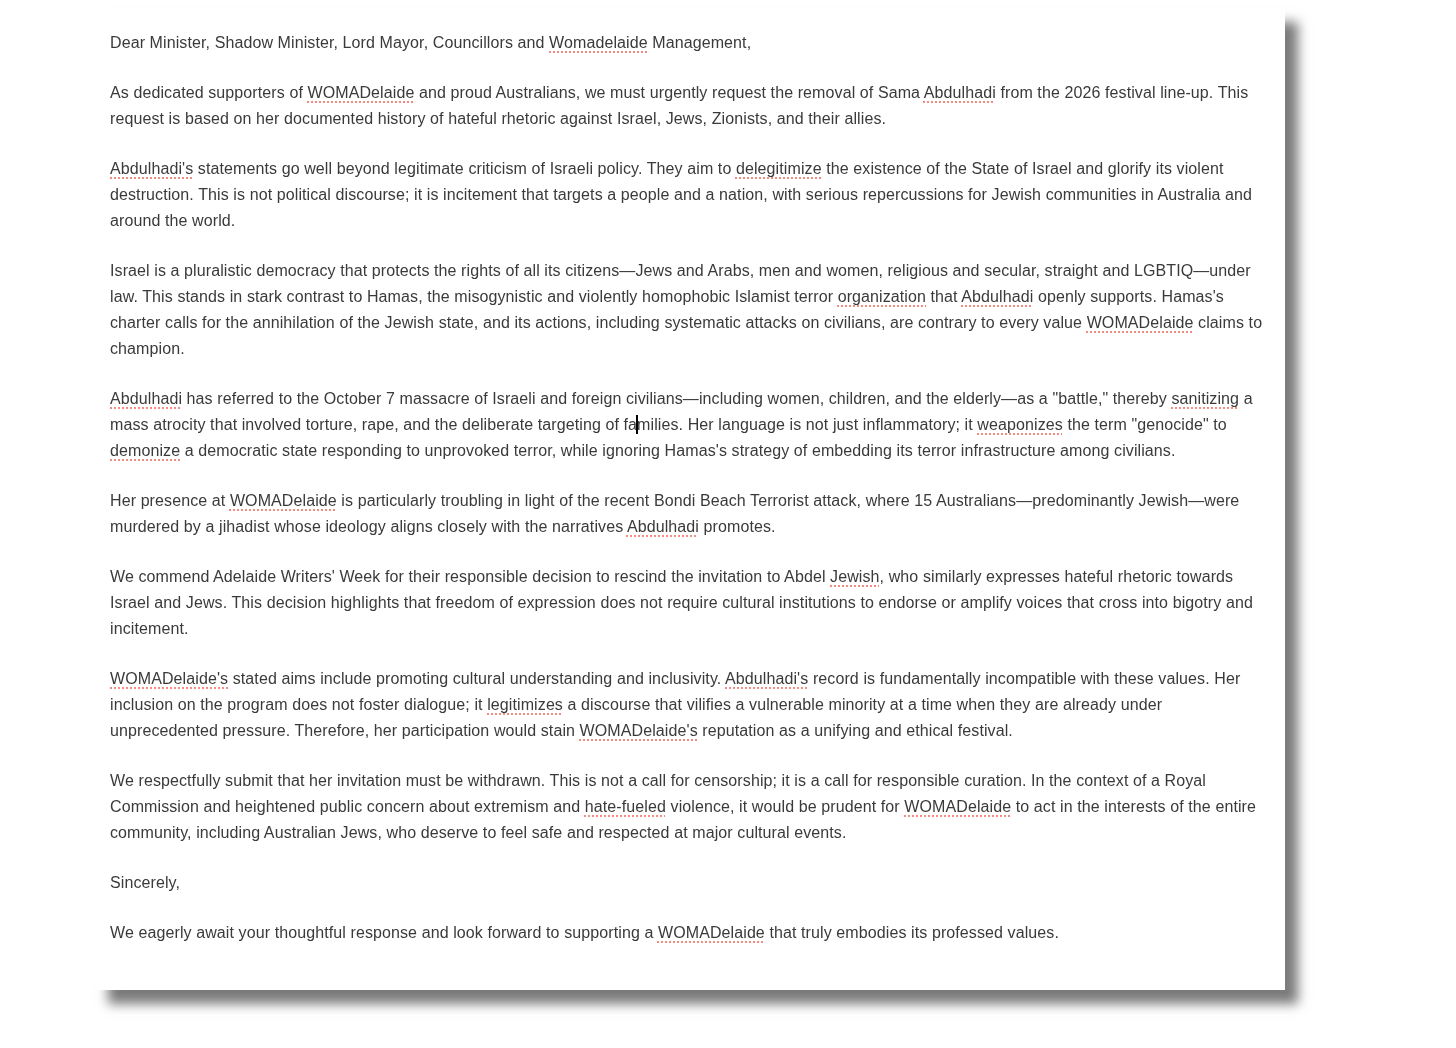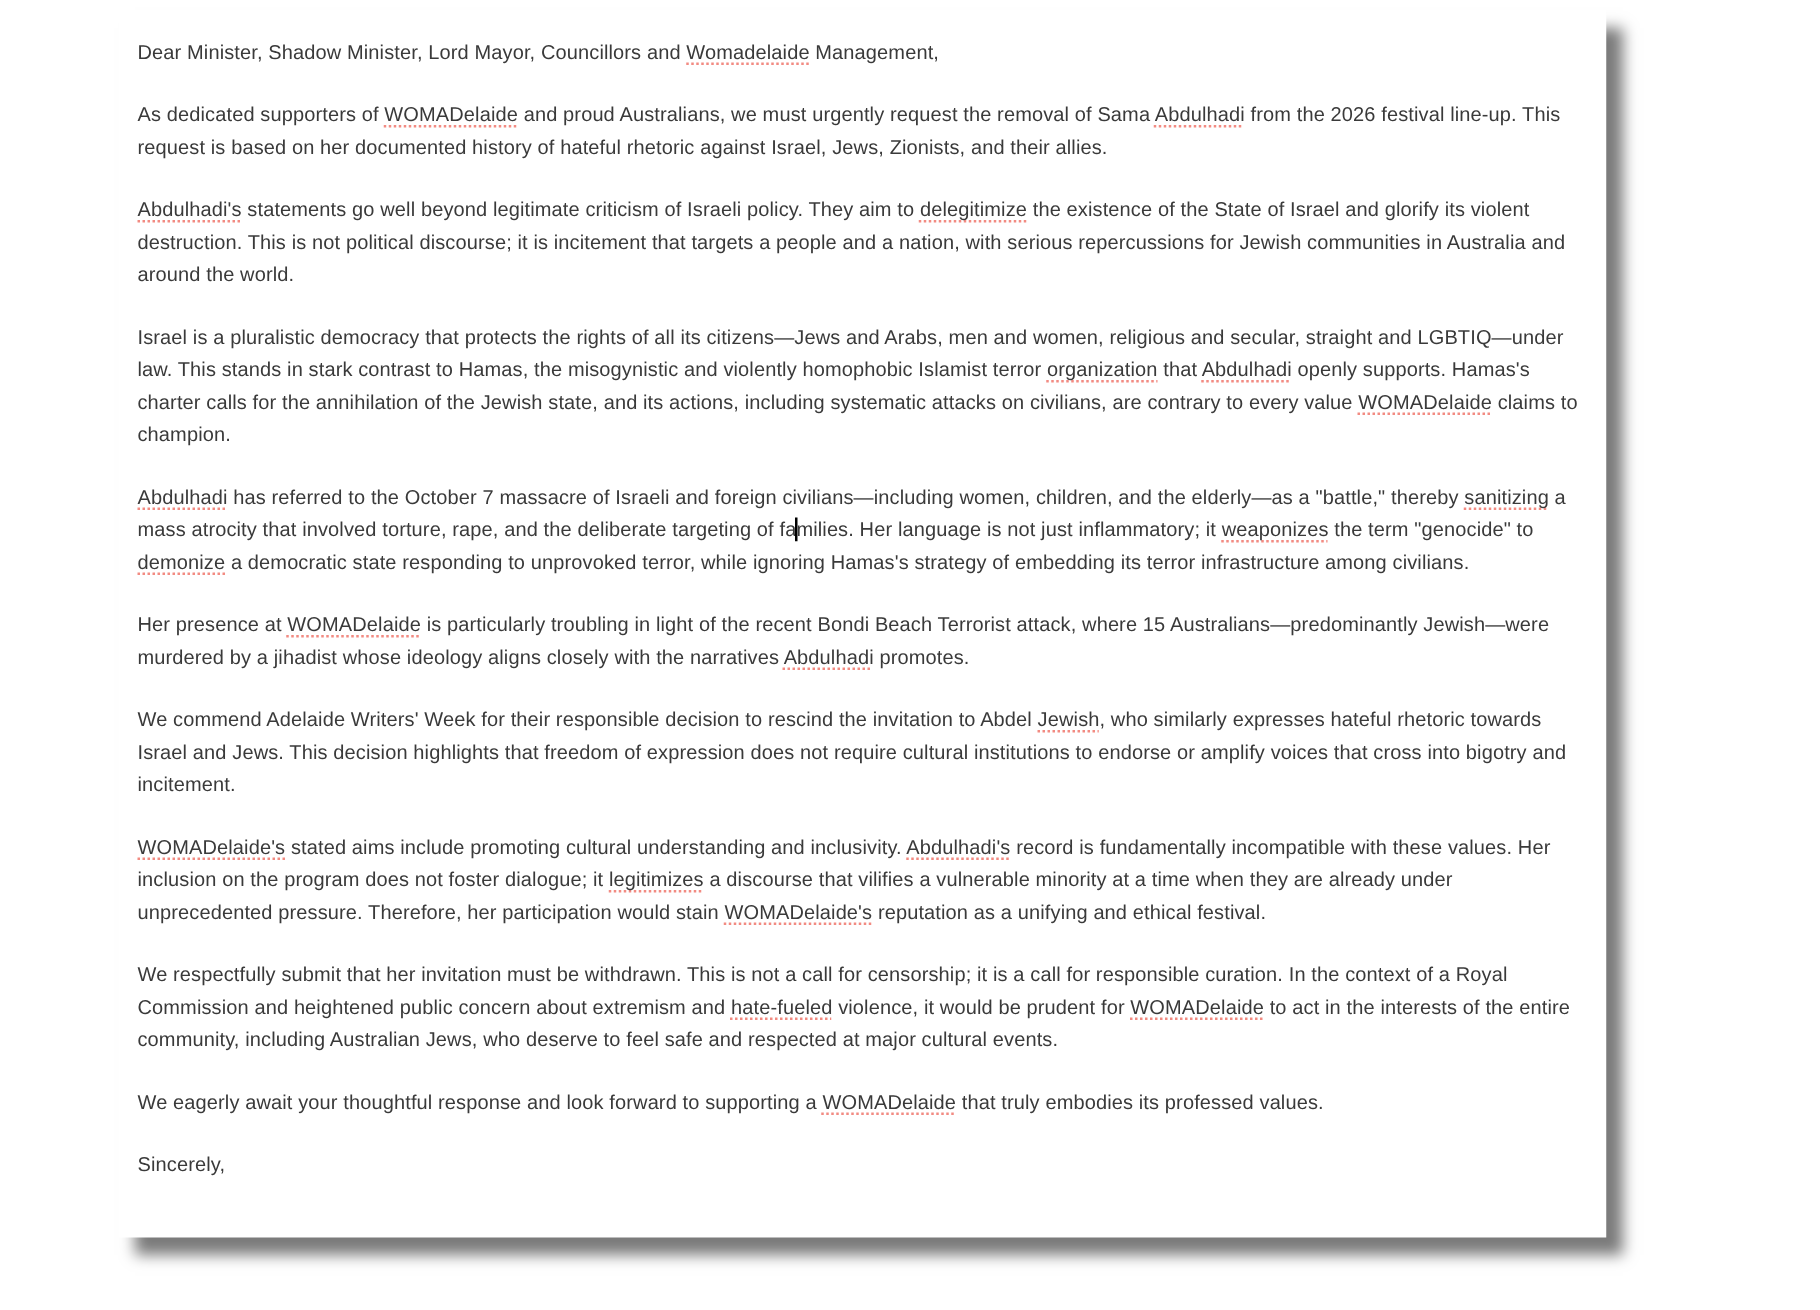--- a/index.html
+++ b/index.html
@@ -61,17 +61,17 @@
     <div class="letter-body">
         <p class="para">Dear Minister, Shadow Minister, Lord Mayor, Councillors and <span class="misspelled">Womadelaide</span> Management,</p>
         <p class="para">As dedicated supporters of <span class="misspelled">WOMADelaide</span> and proud Australians, we must urgently request the removal of Sama <span class="misspelled">Abdulhadi</span> from the 2026 festival line-up. This request is based on her documented history of hateful rhetoric against Israel, Jews, Zionists, and their allies.</p>
         <p class="para"><span class="misspelled">Abdulhadi's</span> statements go well beyond legitimate criticism of Israeli policy. They aim to <span class="misspelled">delegitimize</span> the existence of the State of Israel and glorify its violent destruction. This is not political discourse; it is incitement that targets a people and a nation, with serious repercussions for Jewish communities in Australia and around the world.</p>
         <p class="para">Israel is a pluralistic democracy that protects the rights of all its citizens—Jews and Arabs, men and women, religious and secular, straight and LGBTIQ—under law. This stands in stark contrast to Hamas, the misogynistic and violently homophobic Islamist terror <span class="misspelled">organization</span> that <span class="misspelled">Abdulhadi</span> openly supports. Hamas's charter calls for the annihilation of the Jewish state, and its actions, including systematic attacks on civilians, are contrary to every value <span class="misspelled">WOMADelaide</span> claims to champion.</p>
         <p class="para"><span class="misspelled">Abdulhadi</span> has referred to the October 7 massacre of Israeli and foreign civilians—including women, children, and the elderly—as a "battle," thereby <span class="misspelled">sanitizing</span> a mass atrocity that involved torture, rape, and the deliberate targeting of fa<span class="caret"></span>milies. Her language is not just inflammatory; it <span class="misspelled">weaponizes</span> the term "genocide" to <span class="misspelled">demonize</span> a democratic state responding to unprovoked terror, while ignoring Hamas's strategy of embedding its terror infrastructure among civilians.</p>
         <p class="para">Her presence at <span class="misspelled">WOMADelaide</span> is particularly troubling in light of the recent Bondi Beach Terrorist attack, where 15 Australians—predominantly Jewish—were murdered by a jihadist whose ideology aligns closely with the narratives <span class="misspelled">Abdulhadi</span> promotes.</p>
         <p class="para">We commend Adelaide Writers' Week for their responsible decision to rescind the invitation to Abdel <span class="misspelled">Jewish</span>, who similarly expresses hateful rhetoric towards Israel and Jews. This decision highlights that freedom of expression does not require cultural institutions to endorse or amplify voices that cross into bigotry and incitement.</p>
         <p class="para"><span class="misspelled">WOMADelaide's</span> stated aims include promoting cultural understanding and inclusivity. <span class="misspelled">Abdulhadi's</span> record is fundamentally incompatible with these values. Her inclusion on the program does not foster dialogue; it <span class="misspelled">legitimizes</span> a discourse that vilifies a vulnerable minority at a time when they are already under unprecedented pressure. Therefore, her participation would stain <span class="misspelled">WOMADelaide's</span> reputation as a unifying and ethical festival.</p>
         <p class="para">We respectfully submit that her invitation must be withdrawn. This is not a call for censorship; it is a call for responsible curation. In the context of a Royal Commission and heightened public concern about extremism and <span class="misspelled">hate-fueled</span> violence, it would be prudent for <span class="misspelled">WOMADelaide</span> to act in the interests of the entire community, including Australian Jews, who deserve to feel safe and respected at major cultural events.</p>
+        <p class="para">Sincerely,</p>
         <p class="para">We eagerly await your thoughtful response and look forward to supporting a <span class="misspelled">WOMADelaide</span> that truly embodies its professed values.</p>
-        <p class="para">Sincerely,</p>
       </div>
   </div>
 </div>
 
 </body></html>

